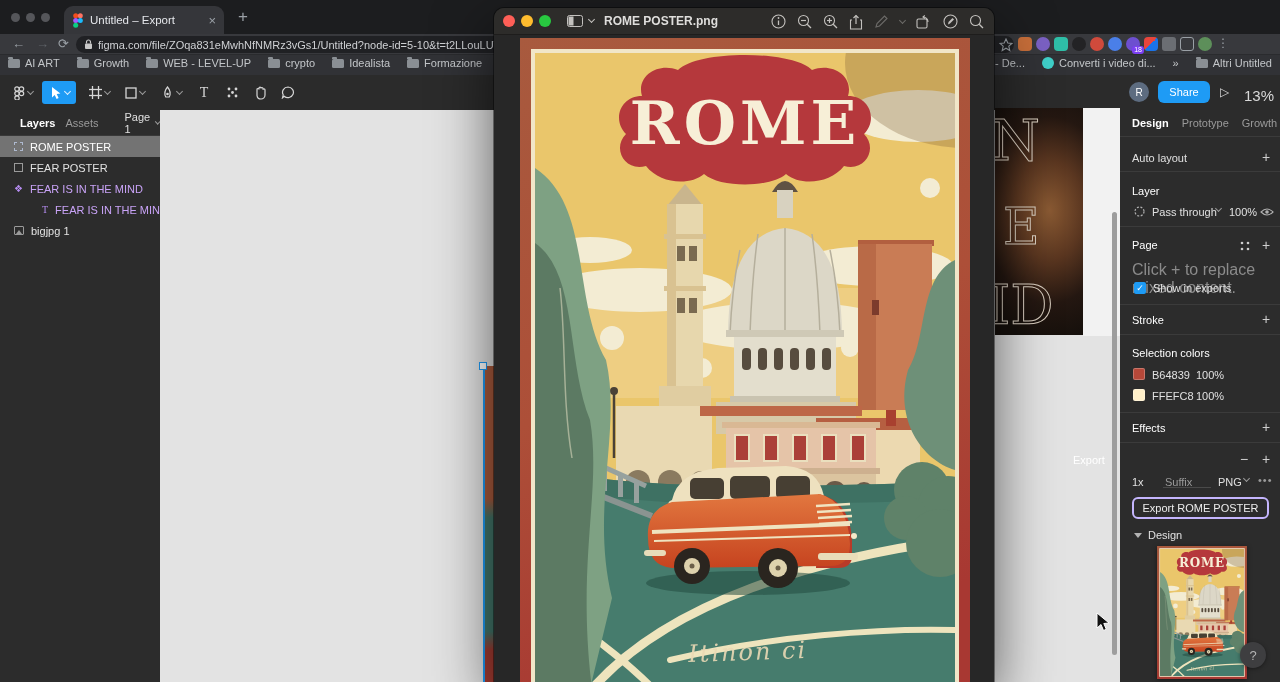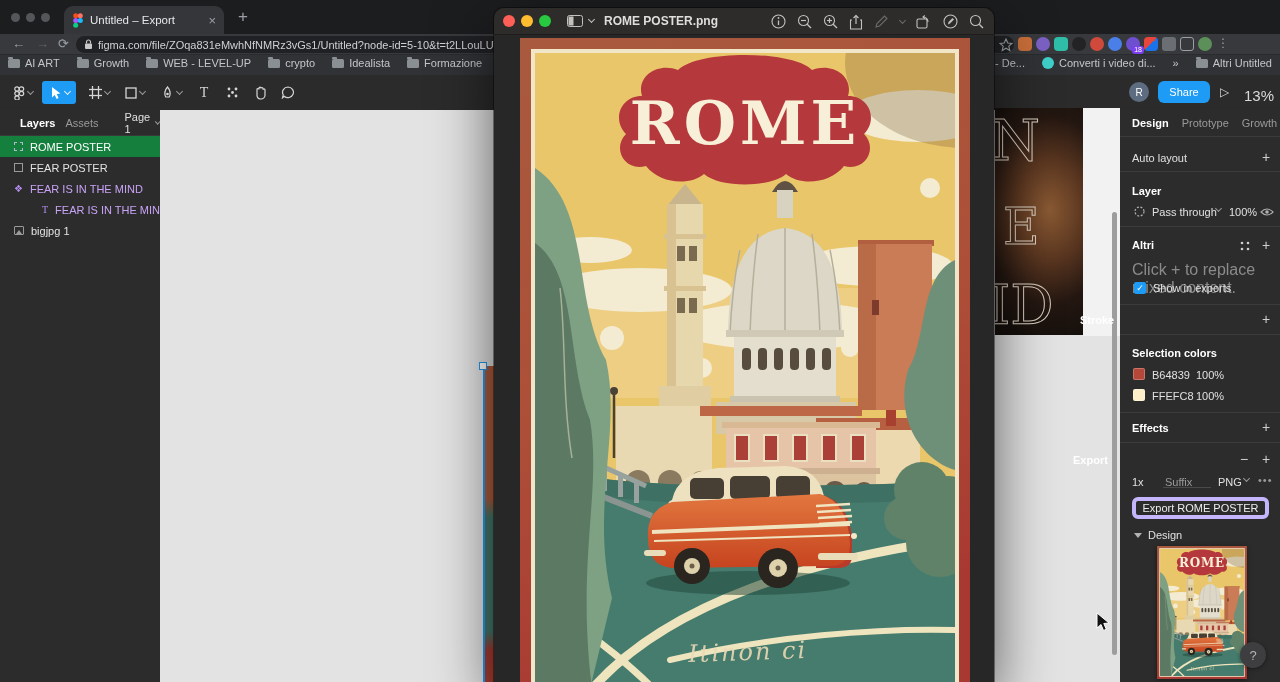--- a/index.html
+++ b/index.html
@@ -37,50 +37,50 @@
   .tool-active .chev{border-color:#dff0ff}
   .avatarR{position:absolute;left:1129px;top:82px;width:20px;height:20px;border-radius:50%;background:#5d6c80;color:#fff;font-size:10px;display:flex;align-items:center;justify-content:center}
   .sharebtn{position:absolute;left:1158px;top:81px;width:52px;height:22px;background:#1e9bf5;border-radius:6px;color:#fff;font-size:11px;display:flex;align-items:center;justify-content:center}
   .playic{position:absolute;left:1220px;top:85px;color:#d9d9d9;font-size:12px}
   .zoomlvl{position:absolute;left:1244px;top:87px;color:#d9d9d9;font-size:15px;display:flex;align-items:flex-end;gap:15px}
 
   
   .lpanel{position:absolute;left:0;top:110px;width:160px;height:572px;background:#2c2c2c}
   .lhead{position:absolute;left:0;top:110px;width:160px;height:26px;border-bottom:1px solid #383838;display:flex;align-items:center;font-size:11px;gap:10px;padding-left:10px}
   .lrow{position:absolute;left:0;width:160px;height:21px;display:flex;align-items:center;gap:7px;padding-left:14px;font-size:11px;color:#e2e2e2;white-space:nowrap}
-  .lrow.sel{background:#15803d;color:#fff}
+  .lrow.sel{background:#737373;color:#fff}
   .lrow.comp{color:#c9a3f7}
   .frameic{width:9px;height:9px;border:1px dashed #aeb9cf;flex:0 0 auto}
   .frameic2{width:9px;height:9px;border:1px solid #9a9a9a;flex:0 0 auto}
   .imgic{width:10px;height:9px;border:1px solid #9a9a9a;border-radius:1px;position:relative;flex:0 0 auto}
   .imgic:before{content:"";position:absolute;left:1px;bottom:0;border-left:3px solid transparent;border-right:3px solid transparent;border-bottom:4px solid #9a9a9a}
 
   
   .canvas{position:absolute;left:160px;top:110px;width:960px;height:572px;background:#e3e3e3}
   .canvas-white{position:absolute;left:1083px;top:108px;width:37px;height:228px;background:#f2f2f2}
   .scrollbar{position:absolute;left:1112px;top:212px;width:5px;height:443px;background:#9d9d9d;border-radius:3px}
   .sel-line{position:absolute;left:483px;top:366px;width:2px;height:316px;background:#1e9bf5}
   .sel-handle{position:absolute;left:479px;top:362px;width:8px;height:8px;background:#fff;border:1.5px solid #1e9bf5}
   .poster-sliver{position:absolute;left:485px;top:366px;width:9px;height:316px;background:linear-gradient(#ad5c3e 0%,#ad5c3e 42%,#44786c 48%,#44786c 84%,#a63c32 90%,#a63c32 100%)}
   .fearfrag{position:absolute;left:995px;top:108px;width:88px;height:227px;overflow:hidden;background:radial-gradient(90px 130px at 62% 45%, #8a5a33 0%, #5a3620 38%, #241711 72%, #16100c 100%)}
 
   
   .rpanel{position:absolute;left:1120px;top:110px;width:160px;height:572px;background:#2c2c2c}
   .sep{position:absolute;left:1120px;width:160px;height:1px;background:#3b3b3b}
-  .rlabel{position:absolute;font-size:11px;color:#fff;font-weight:bold}
+  .rlabel{position:absolute;font-size:11px;color:#fff;font-weight:normal}
   .rlabel2{position:absolute;font-size:11px;color:#e0e0e0}
   .rdim{position:absolute;font-size:11px;color:#9a9a9a}
   .rhint{position:absolute;font-size:16px;color:#8b8b8b}
   .plus{position:absolute;color:#cfcfcf;font-size:14px;line-height:1}
   .minus{position:absolute;color:#cfcfcf;font-size:14px;line-height:1}
   .rtab{font-size:11px;color:#9a9a9a}
   .rtab.on{color:#fff;font-weight:bold}
   .cbox{position:absolute;left:1134px;top:282px;width:12px;height:12px;background:#1e9bf5;border-radius:2px;color:#fff;font-size:9px;line-height:12px;text-align:center}
   .swatch{position:absolute;left:1133px;width:12px;height:12px;border-radius:2px;border:1px solid rgba(255,255,255,.25)}
-  .exportbtn{position:absolute;left:1132px;top:497px;width:137px;height:22px;border:4px solid #c4b5fd;border-radius:6px;color:#ececec;font-size:11px;display:flex;align-items:center;justify-content:center;white-space:nowrap}
+  .exportbtn{position:absolute;left:1132px;top:497px;width:137px;height:22px;border:2px solid #c4b5fd;border-radius:6px;color:#ececec;font-size:11px;display:flex;align-items:center;justify-content:center;white-space:nowrap}
   .suffix-underline{position:absolute;left:1163px;top:487px;width:48px;height:1px;background:#4a4a4a}
   .helpq{position:absolute;left:1240px;top:642px;width:26px;height:26px;border-radius:50%;background:#3e3e40;color:#b5b5b5;font-size:13px;display:flex;align-items:center;justify-content:center;box-shadow:0 1px 4px rgba(0,0,0,.4)}
   .tri{display:inline-block;width:0;height:0;border-left:4px solid transparent;border-right:4px solid transparent;border-top:5px solid #b3b3b3;margin-right:6px;vertical-align:1px}
 
   
   .qlwin{position:absolute;left:494px;top:8px;width:500px;height:674px;background:#272727;border-radius:10px 10px 0 0;box-shadow:0 22px 60px rgba(0,0,0,.62),0 0 0 1px rgba(0,0,0,.4);z-index:40}
   .qltitle{position:absolute;left:0;top:0;width:100%;height:27px;background:#2d2c2a;border-bottom:1px solid #1e1d1c;border-radius:10px 10px 0 0;display:flex;align-items:center}
   .tl{width:12px;height:12px;border-radius:50%;margin-left:9px}
   .qlname{font-size:12px;font-weight:bold;color:#dfdedc;margin-left:10px;white-space:nowrap}
   .qlicons{position:absolute;right:10px;top:0;height:27px;display:flex;align-items:center;gap:11px;color:#c3c1be}
@@ -526,36 +526,36 @@
     </svg>
   <span class="rlabel2" style="left:1152px;top:206px">Pass through</span>
   <span class="chev abs" style="left:1216px;top:209px"></span>
   <span class="rlabel2" style="left:1229px;top:206px">100%</span>
   <svg class="abs" style="left:1260px;top:207px" width="14" height="10">
       <path d="M1,5 Q7,-1 13,5 Q7,11 1,5 Z" fill="none" stroke="#b0b0b0" stroke-width="1.1"></path>
       <circle cx="7" cy="5" r="1.8" fill="#b0b0b0"></circle>
     </svg>
   <div class="sep" style="top:226px"></div>
 
-  <span class="rlabel" style="left:1132px;top:239px">Altri</span>
+  <span class="rlabel" style="left:1132px;top:239px">Page</span>
   <svg class="abs" style="left:1240px;top:241px" width="10" height="10">
       <g fill="#cfcfcf">
         <circle cx="2" cy="2" r="1.3"></circle>
         <circle cx="8" cy="2" r="1.3"></circle>
         <circle cx="2" cy="8" r="1.3"></circle>
         <circle cx="8" cy="8" r="1.3"></circle>
       </g>
     </svg>
   <span class="plus" style="left:1262px;top:238px">+</span>
   <span class="rhint" style="left:1132px;top:261px">Click + to replace mixed content.</span>
   <span class="cbox">✓</span>
   <span class="rlabel2" style="left:1153px;top:282px">Show in exports</span>
   <div class="sep" style="top:304px"></div>
 
-  <span class="rlabel" style="left:1080px;top:314px">Stroke</span>
+  <span class="rlabel" style="left:1132px;top:314px">Stroke</span>
   <span class="plus" style="left:1262px;top:312px">+</span>
   <div class="sep" style="top:334px"></div>
 
   <span class="rlabel" style="left:1132px;top:347px">Selection colors</span>
   <span class="swatch" style="top:368px;background:#b64839"></span>
   <span class="rlabel2" style="left:1152px;top:369px">B64839</span>
   <span class="rlabel2" style="left:1196px;top:369px">100%</span>
   <span class="swatch" style="top:389px;background:#ffefc8"></span>
   <span class="rlabel2" style="left:1152px;top:390px">FFEFC8</span>
   <span class="rlabel2" style="left:1196px;top:390px">100%</span>

